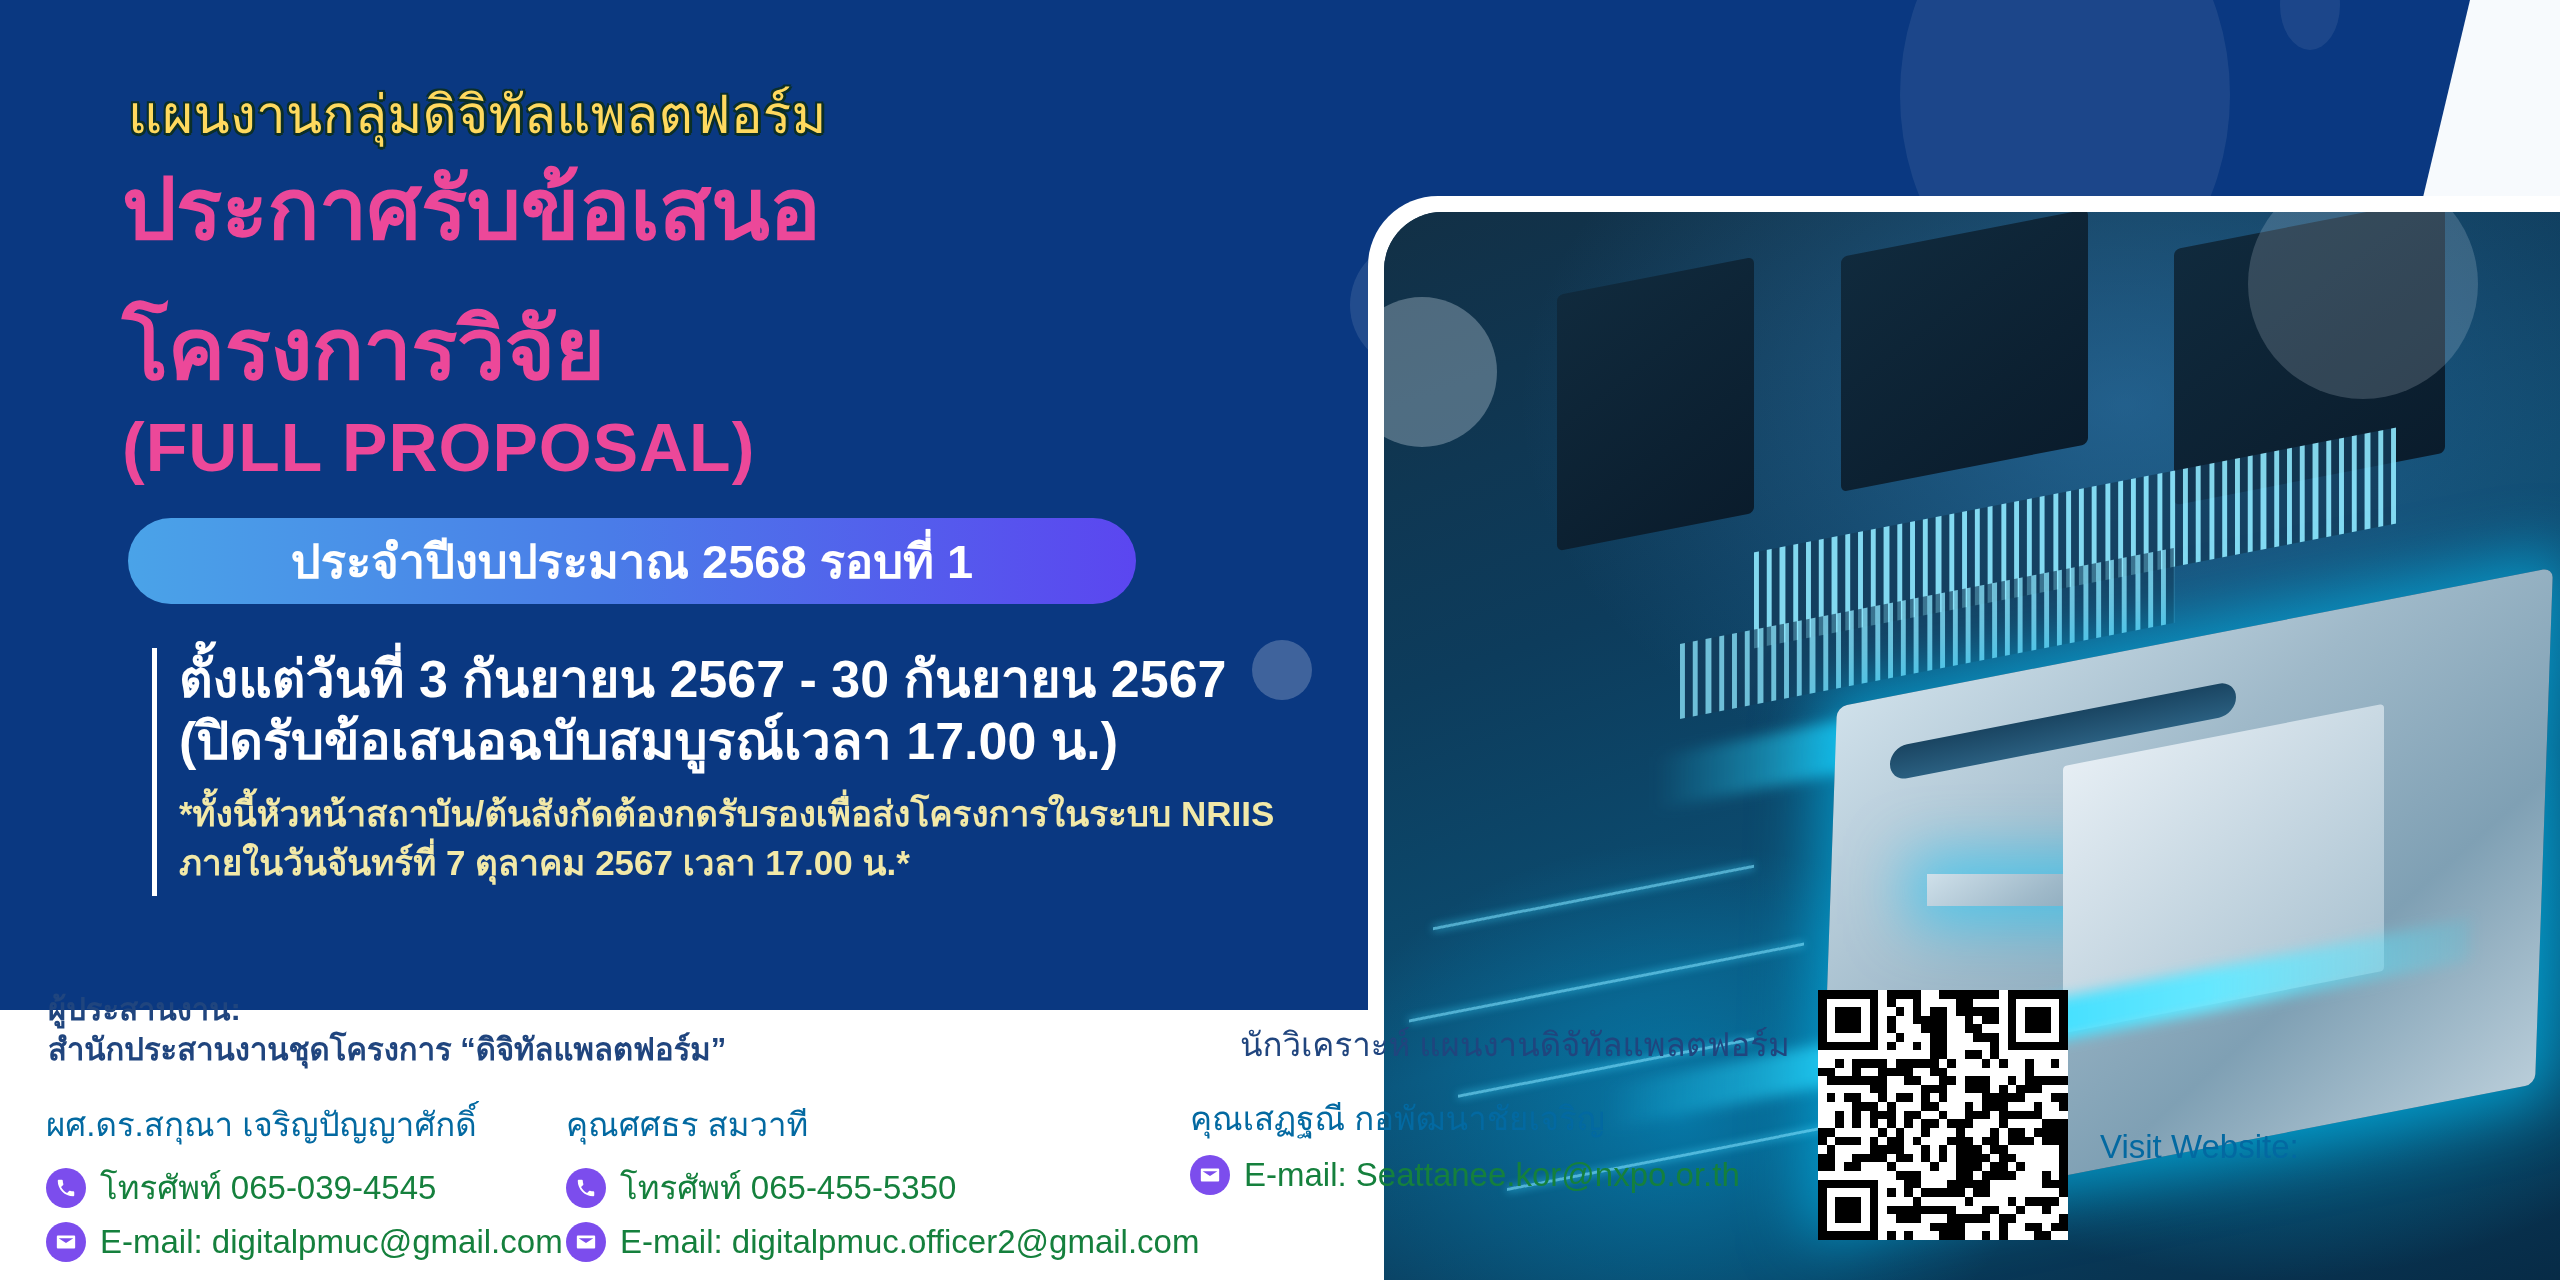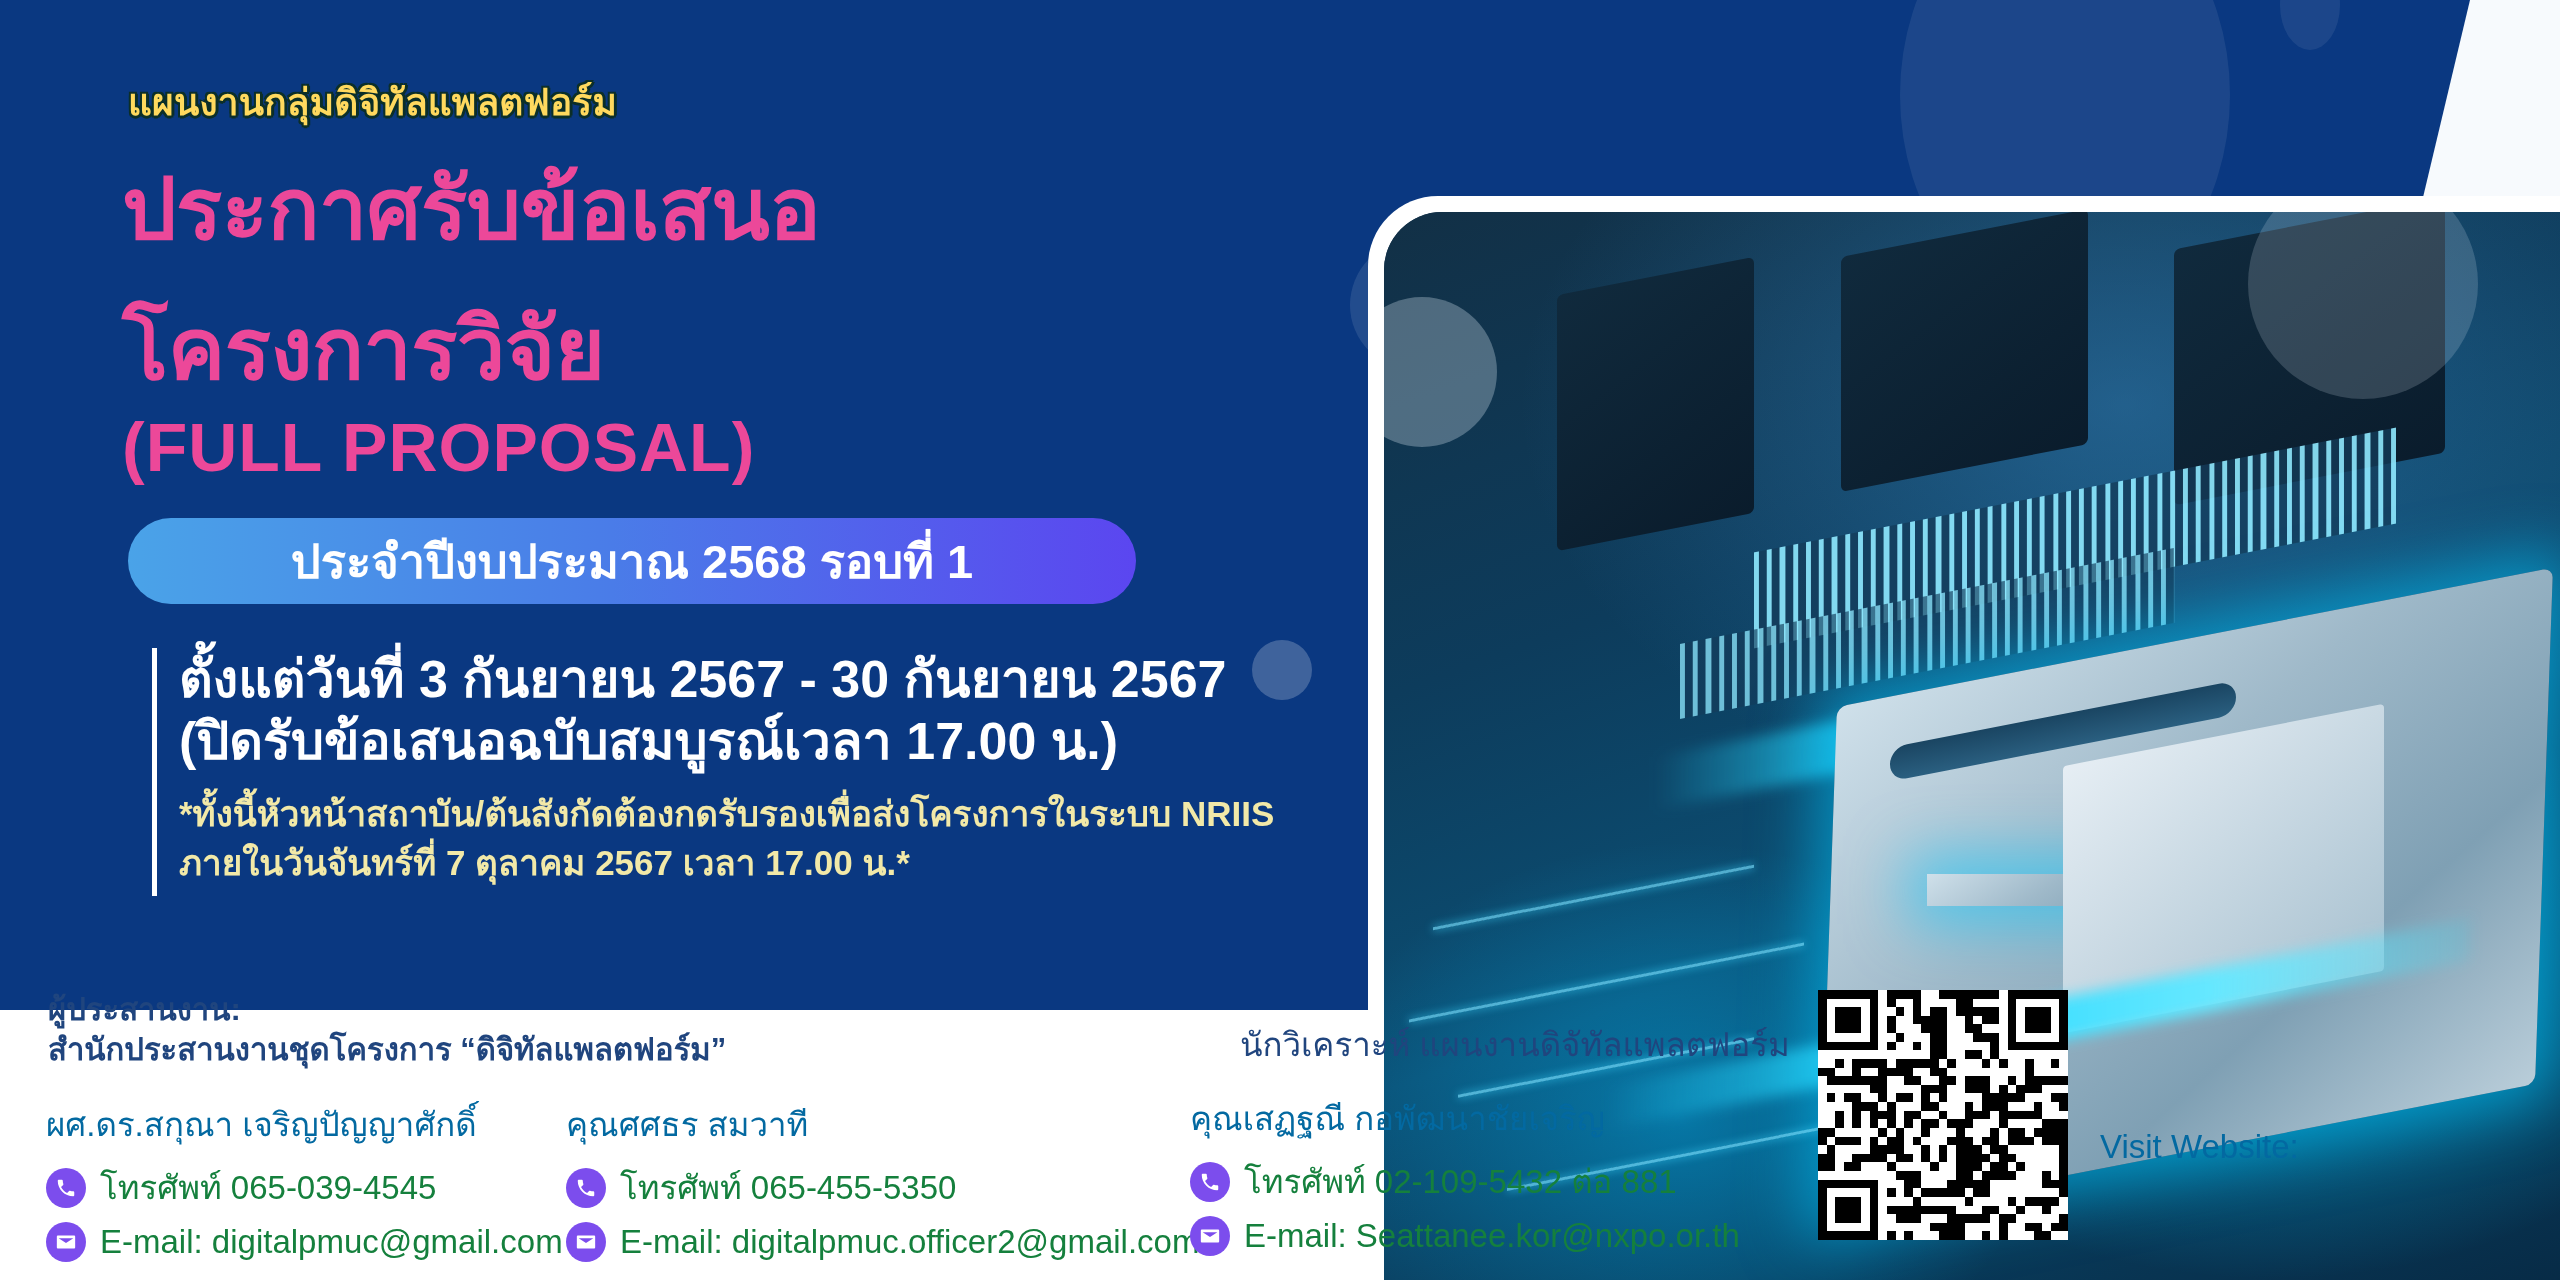--- a/index.html
+++ b/index.html
@@ -108,21 +108,21 @@
     position:absolute; border-radius:50%; background:rgba(225,240,250,.30);
   }
   .photo-circle.p1{ left:-3%; top:8%; width:150px; height:150px; }
   .photo-circle.p2{ left:70%; top:-4%; width:230px; height:230px; background:rgba(225,240,250,.18); }
 
   
   .content{ position:absolute; left:0; top:0; width:1340px; z-index:6; }
 
   .eyebrow{
     position:absolute; left:128px; top:72px;
-    font-size:37px; font-weight:bold; color:#ffd95e; letter-spacing:.2px;
+    font-size:53px; font-weight:normal; color:#ffd95e; letter-spacing:.2px;
     text-shadow: -2px -2px 0 #0c2f28, 2px -2px 0 #0c2f28, -2px 2px 0 #0c2f28, 2px 2px 0 #0c2f28,
                  0 3px 0 #0c2f28, 3px 0 0 #0c2f28;
     white-space:nowrap;
   }
 
   .title{
     position:absolute; left:122px; color:#ec4899; font-weight:bold; white-space:nowrap;
     letter-spacing:-.5px;
   }
   .title.l1{ top:140px; font-size:86px; }
@@ -280,28 +280,20 @@
           <svg viewBox="0 0 24 24">
               <path d="M3 5h18c.6 0 1 .4 1 1v12c0 .6-.4 1-1 1H3c-.6 0-1-.4-1-1V6c0-.6.4-1 1-1zm9 8 8-5H4l8 5z"></path>
             </svg>
         </span>
         <span class="txt">E-mail: digitalpmuc.officer2@gmail.com</span>
       </div>
     </div>
 
     <div class="col col3">
       <div class="person">คุณเสฏฐณี กอพัฒนาชัยเจริญ</div>
-      <div class="row">
-        <span class="ic">
-          <svg viewBox="0 0 24 24">
-              <path d="M6.6 10.8c1.4 2.8 3.8 5.1 6.6 6.6l2.2-2.2c.3-.3.7-.4 1-.2 1.1.4 2.3.6 3.6.6.6 0 1 .4 1 1V20c0 .6-.4 1-1 1C10.6 21 3 13.4 3 4c0-.6.4-1 1-1h3.5c.6 0 1 .4 1 1 0 1.2.2 2.4.6 3.6.1.3 0 .7-.2 1l-2.3 2.2z"></path>
-            </svg>
-        </span>
-        <span class="txt">โทรศัพท์ 02-109-5432 ต่อ 881</span>
-      </div>
       <div class="row">
         <span class="ic">
           <svg viewBox="0 0 24 24">
               <path d="M3 5h18c.6 0 1 .4 1 1v12c0 .6-.4 1-1 1H3c-.6 0-1-.4-1-1V6c0-.6.4-1 1-1zm9 8 8-5H4l8 5z"></path>
             </svg>
         </span>
         <span class="txt">E-mail: Seattanee.kor@nxpo.or.th</span>
       </div>
     </div>
 

